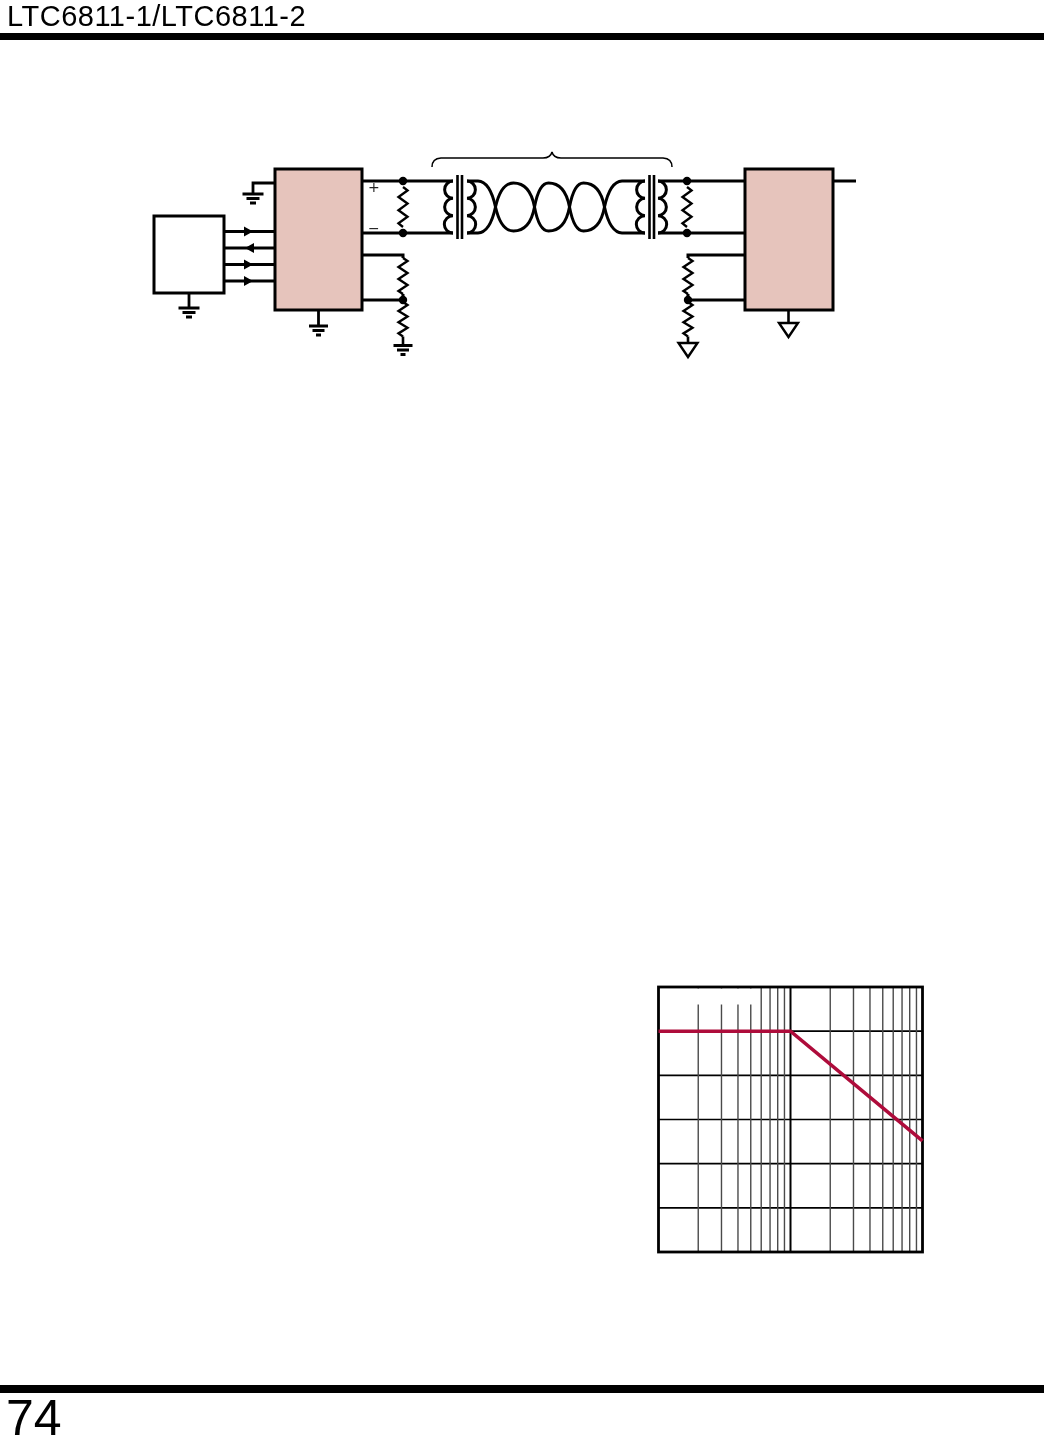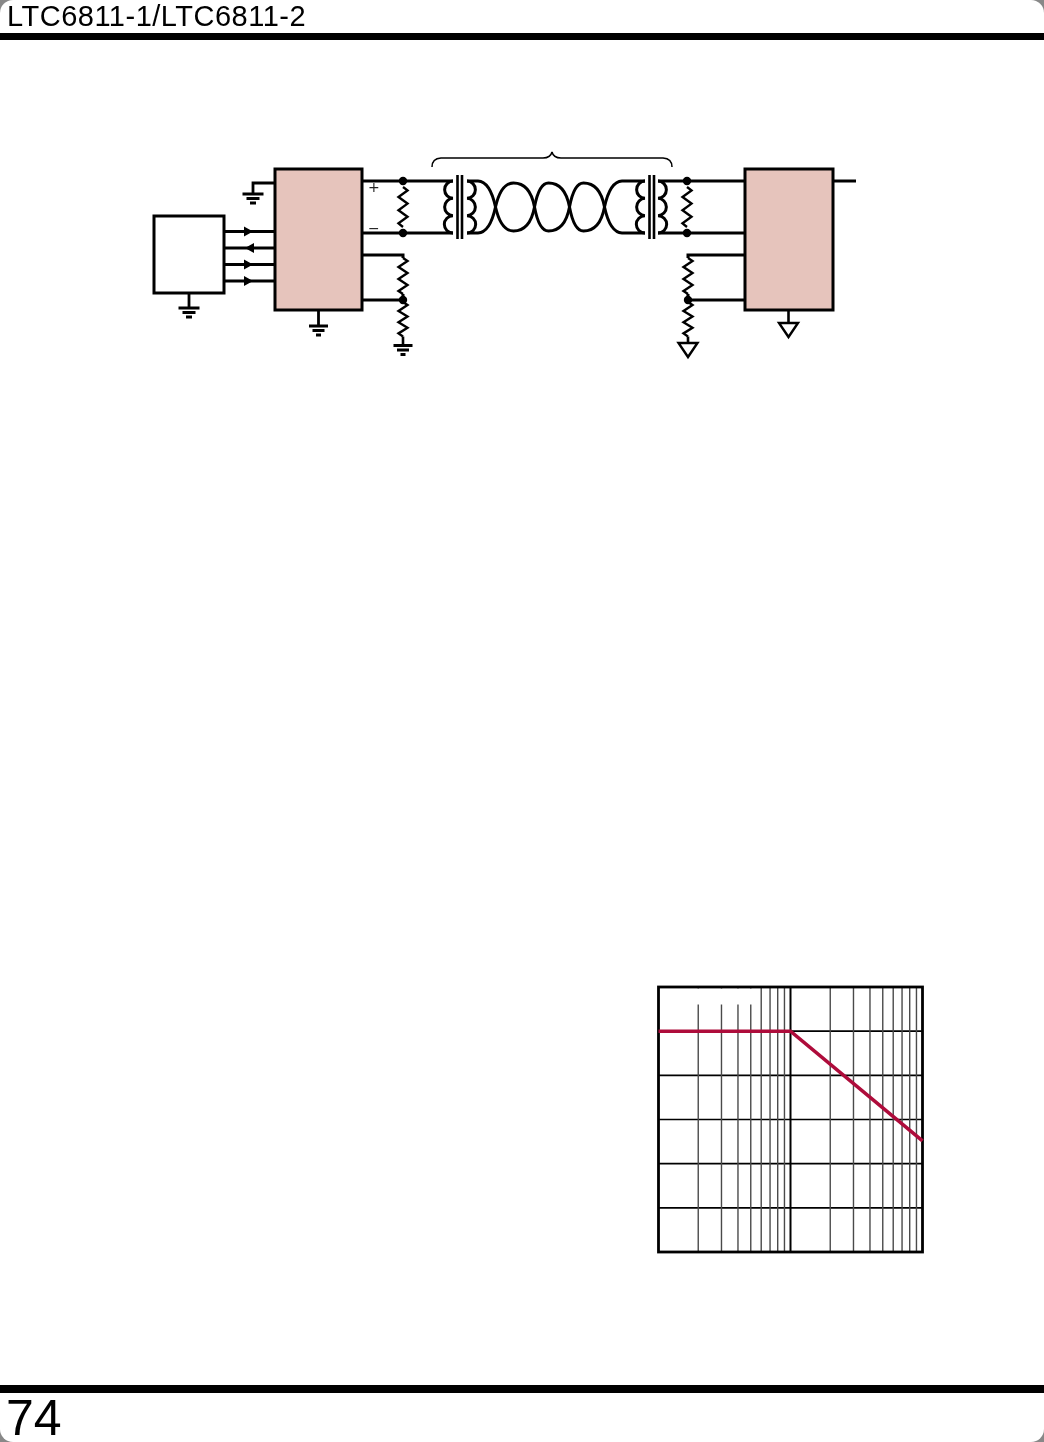--- a/index.html
+++ b/index.html
@@ -1,17 +1,17 @@
 <!DOCTYPE html>
 <html><head>
 <meta charset="utf-8">
 <style>
   html,body{margin:0;padding:0;background:#888;}
   .page{position:relative;width:1044px;height:1442px;background:#ffffff;
-        font-family:"Liberation Sans",sans-serif;overflow:hidden;margin:0 auto;border-radius:13px;}
+        font-family:"Liberation Sans",sans-serif;overflow:hidden;margin:0 auto;}
   .title{position:absolute;top:0px;left:7px;font-size:29px;letter-spacing:.5px;
          color:#000;font-weight:400;white-space:nowrap;}
   .rule{position:absolute;left:0;width:1044px;background:#000;}
   .top-rule{top:33px;height:7px;}
   .bottom-rule{top:1385px;height:8px;}
   .page-number{position:absolute;top:1389px;left:6px;font-size:50px;color:#000;font-weight:400;}
   .circuit{position:absolute;left:140px;top:145px;}
   .chart{position:absolute;left:656px;top:984px;}
   .ck{stroke:#000;fill:none;}
 </style>

